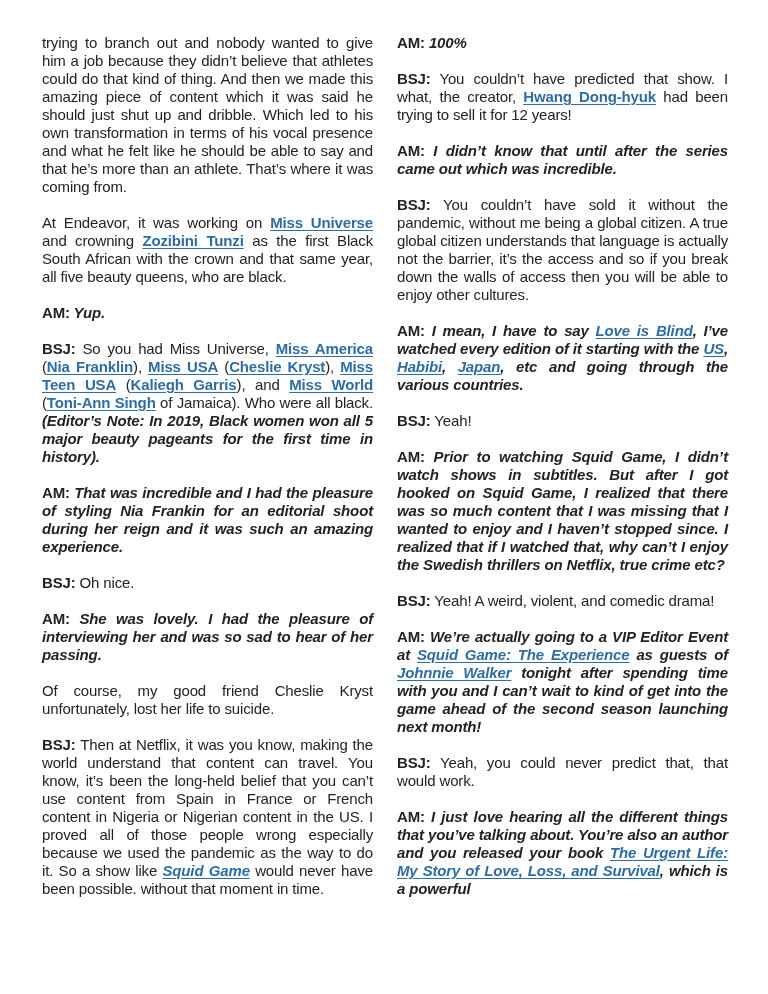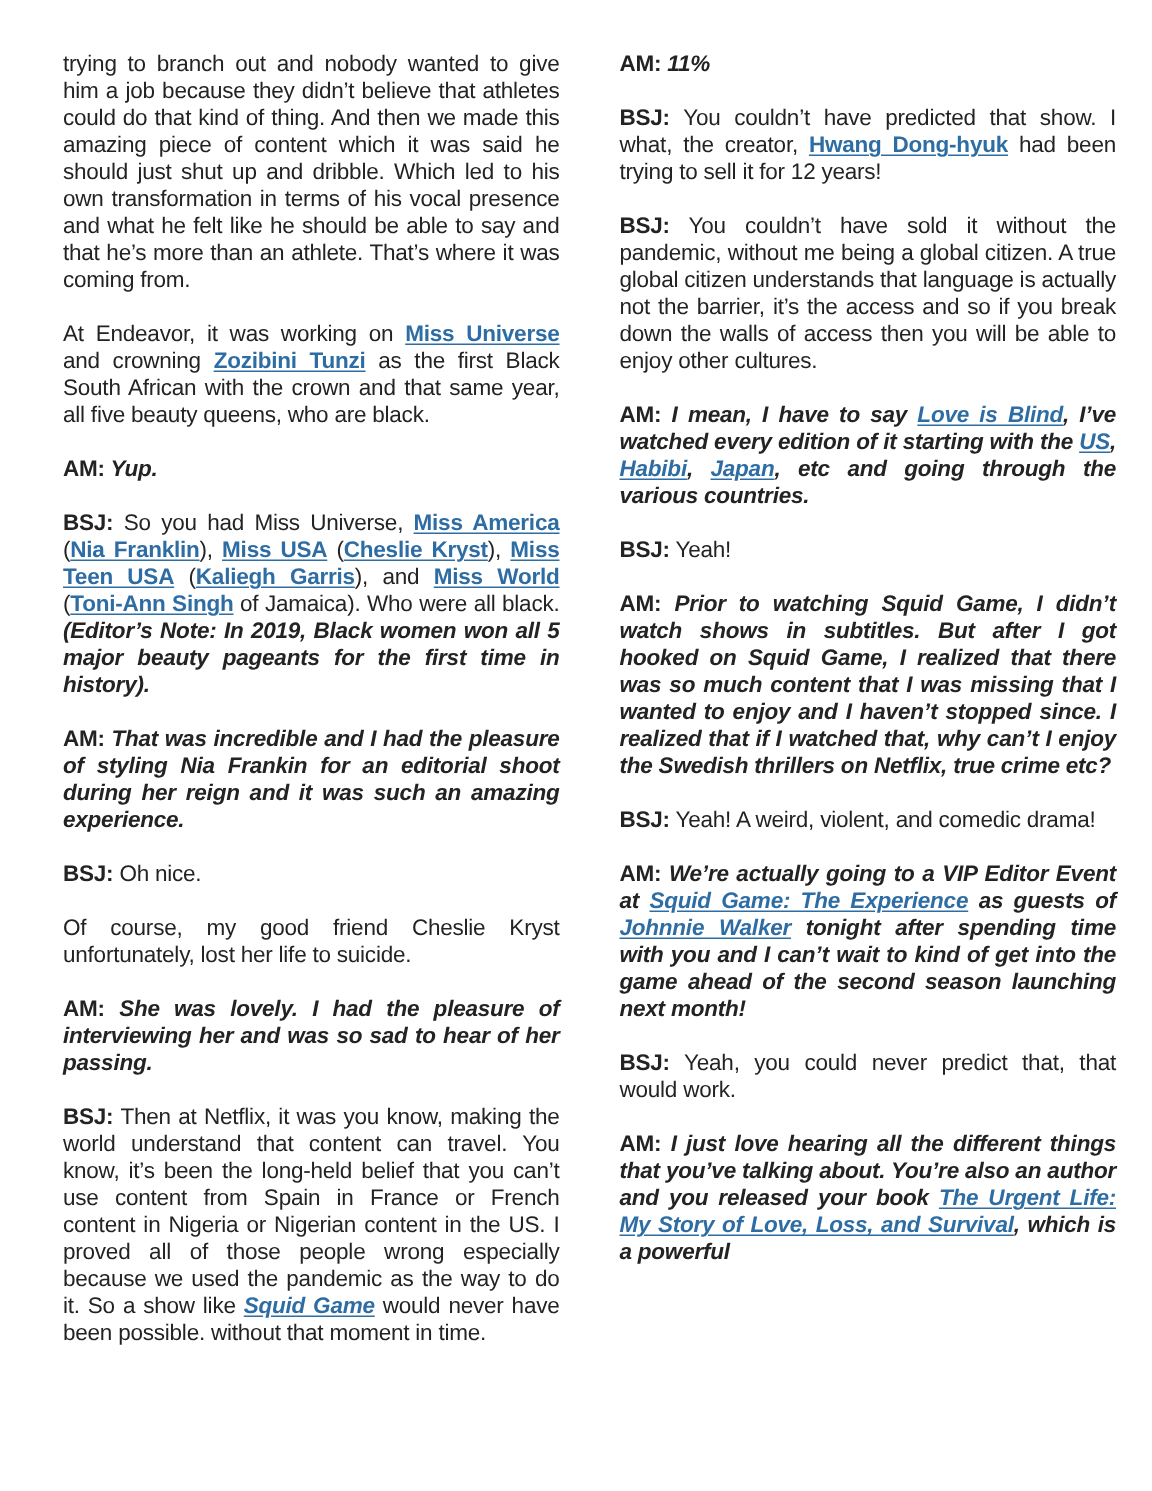--- a/index.html
+++ b/index.html
@@ -8,21 +8,21 @@
     position: relative;
     width: 768px;
     height: 994px;
     background: var(--page-bg, #ffffff);
     overflow: hidden;
     font-family: "Liberation Sans", sans-serif;
     color: var(--text-color, #222222);
   }
   .columns {
     display: flex;
-    gap: 40px;
+    gap: 24px;
     padding: 34px 36px 0 42px;
   }
   .col {
     width: 331px;
     flex: 0 0 331px;
     font-size: 15px;
     line-height: 18px;
     letter-spacing: -0.15px;
     text-align: justify;
     hyphens: auto;
@@ -43,27 +43,28 @@
 
 <div class="page">
   <div class="columns">
     <div class="col">
         <p><span>trying to branch out and nobody wanted to give him a job because they didn’t believe that athletes could do that kind of thing. And then we made this amazing piece of content which it was said he should just shut up and dribble. Which led to his own transformation in terms of his vocal presence and what he felt like he should be able to say and that he’s more than an athlete. That’s where it was coming from.</span></p>
         <p><span>At Endeavor, it was working on </span><a href="#" class="link b">Miss Universe</a><span> and crowning </span><a href="#" class="link b">Zozibini Tunzi</a><span> as the first Black South African with the crown and that same year, all five beauty queens, who are black.</span></p>
         <p><span class="b">AM:</span><span class="b i"> Yup.</span></p>
         <p><span class="b">BSJ:</span><span> So you had Miss Universe, </span><a href="#" class="link b">Miss America</a><span> (</span><a href="#" class="link b">Nia Franklin</a><span>), </span><a href="#" class="link b">Miss USA</a><span> (</span><a href="#" class="link b">Cheslie Kryst</a><span>), </span><a href="#" class="link b">Miss Teen USA</a><span> (</span><a href="#" class="link b">Kaliegh Garris</a><span>), and </span><a href="#" class="link b">Miss World</a><span> (</span><a href="#" class="link b">Toni-Ann Singh</a><span> of Jamaica). Who were all black. </span><span class="b i">(Editor’s Note: In 2019, Black women won all 5 major beauty pageants for the first time in history).</span></p>
         <p><span class="b">AM:</span><span class="b i"> That was incredible and I had the pleasure of styling Nia Frankin for an editorial shoot during her reign and it was such an amazing experience.</span></p>
         <p><span class="b">BSJ:</span><span> Oh nice.</span></p>
+        <p><span class="b">AM:</span><span class="b i"> She was lovely. I had the pleasure of interviewing her and was so sad to hear of her passing.</span></p>
         <p><span>Of course, my good friend Cheslie Kryst unfortunately, lost her life to suicide.</span></p>
-        <p><span class="b">AM:</span><span class="b i"> She was lovely. I had the pleasure of interviewing her and was so sad to hear of her passing.</span></p>
         <p><span class="b">BSJ:</span><span> Then at Netflix, it was you know, making the world understand that content can travel. You know, it’s been the long-held belief that you can’t use content from Spain in France or French content in Nigeria or Nigerian content in the US. I proved all of those people wrong especially because we used the pandemic as the way to do it. So a show like </span><a href="#" class="link b i">Squid Game</a><span> would never have been possible. without that moment in time.</span></p>
       </div>
     <div class="col">
-        <p><span class="b">AM:</span><span class="b i"> 11%</span></p>
+        <p><span class="b">AM:</span><span class="b i"> 100%</span></p>
         <p><span class="b">BSJ:</span><span> You couldn’t have predicted that show. I what, the creator, </span><a href="#" class="link b">Hwang Dong-hyuk</a><span> had been trying to sell it for 12 years!</span></p>
+        <p><span class="b">AM:</span><span class="b i"> I didn’t know that until after the series came out which was incredible.</span></p>
         <p><span class="b">BSJ:</span><span> You couldn’t have sold it without the pandemic, without me being a global citizen. A true global citizen understands that language is actually not the barrier, it’s the access and so if you break down the walls of access then you will be able to enjoy other cultures.</span></p>
         <p><span class="b">AM:</span><span class="b i"> I mean, I have to say </span><a href="#" class="link b i">Love is Blind</a><span class="b i">, I’ve watched every edition of it starting with the </span><a href="#" class="link b i">US</a><span class="b i">, </span><a href="#" class="link b i">Habibi</a><span class="b i">, </span><a href="#" class="link b i">Japan</a><span class="b i">, etc and going through the various countries.</span></p>
         <p><span class="b">BSJ:</span><span> Yeah!</span></p>
         <p><span class="b">AM:</span><span class="b i"> Prior to watching Squid Game, I didn’t watch shows in subtitles. But after I got hooked on Squid Game, I realized that there was so much content that I was missing that I wanted to enjoy and I haven’t stopped since. I realized that if I watched that, why can’t I enjoy the Swedish thrillers on Netflix, true crime etc?</span></p>
         <p><span class="b">BSJ:</span><span> Yeah! A weird, violent, and comedic drama!</span></p>
         <p><span class="b">AM:</span><span class="b i"> We’re actually going to a VIP Editor Event at </span><a href="#" class="link b i">Squid Game: The Experience</a><span class="b i"> as guests of </span><a href="#" class="link b i">Johnnie Walker</a><span class="b i"> tonight after spending time with you and I can’t wait to kind of get into the game ahead of the second season launching next month!</span></p>
         <p><span class="b">BSJ:</span><span> Yeah, you could never predict that, that would work.</span></p>
         <p><span class="b">AM:</span><span class="b i"> I just love hearing all the different things that you’ve talking about. You’re also an author and you released your book </span><a href="#" class="link b i">The Urgent Life: My Story of Love, Loss, and Survival</a><span class="b i">, which is a powerful</span></p>
       </div>
   </div>

